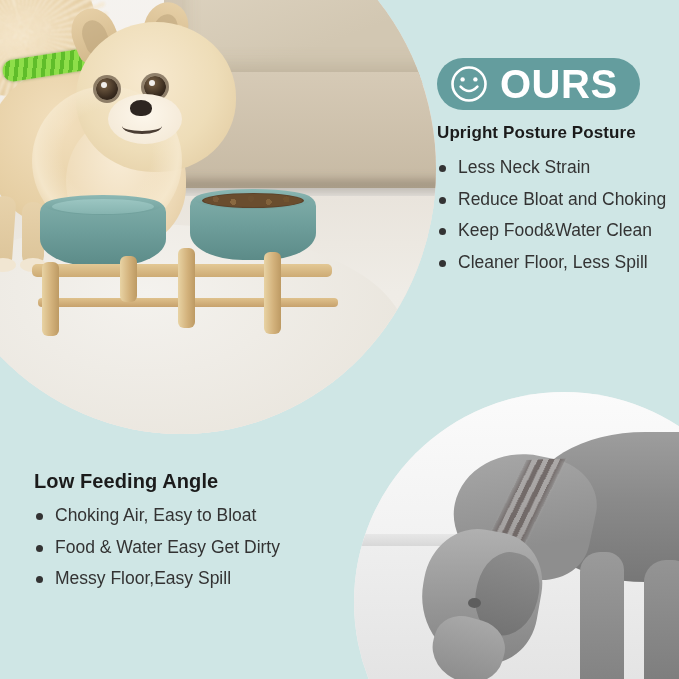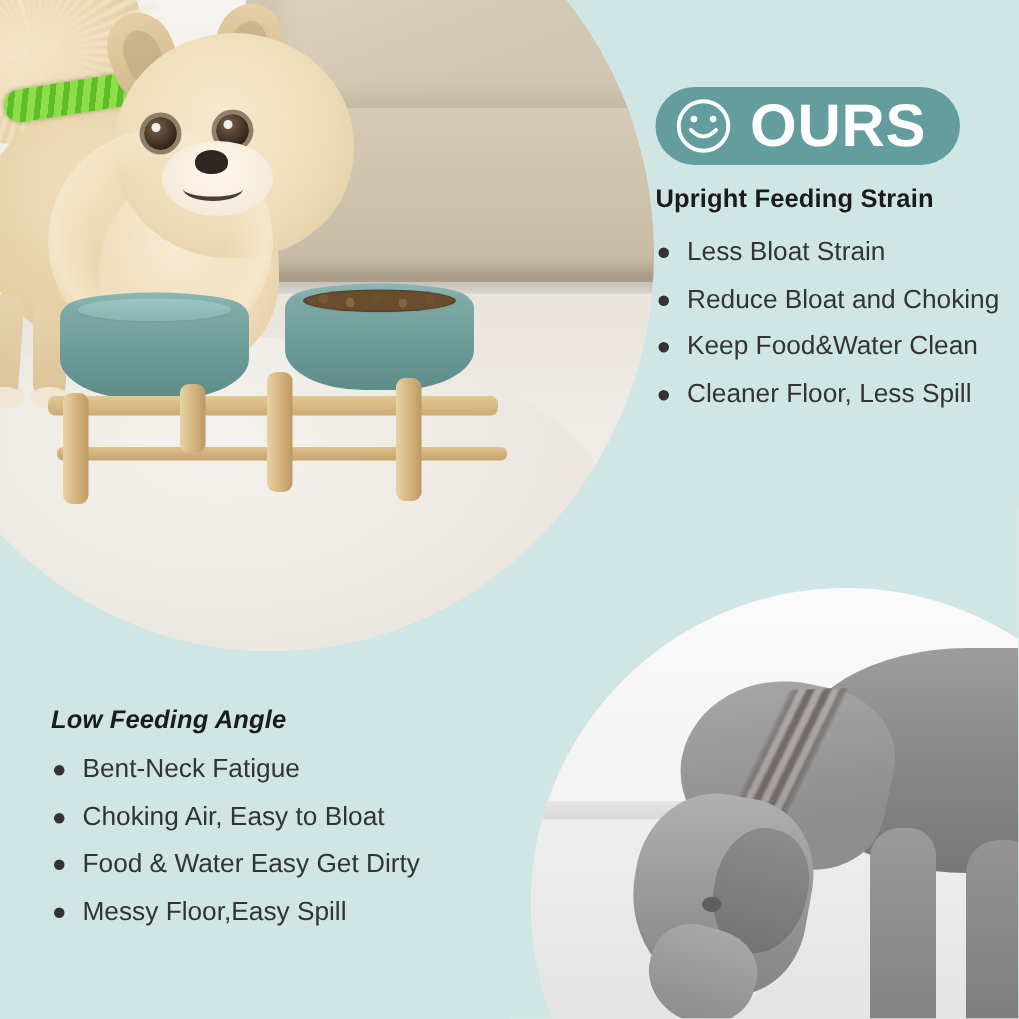--- a/index.html
+++ b/index.html
@@ -315,21 +315,21 @@
   }
   .block.others .pill-label { font-size:38px; }
 
   .subtitle {
     margin-top:13px;
     color:#1b1b1b;
     font-size:17px;
     font-weight:bold;
     letter-spacing:.1px;
   }
-  .block.others .subtitle { margin-top:11px; font-size:17px;font-style:italic; }
+  .block.others .subtitle { margin-top:11px; font-size:20px; }
 
   ul.points { list-style:none; margin-top:16px; }
   ul.points li {
     position:relative;
     padding-left:21px;
     color:#333333;
     font-size:17.5px;
     line-height:1;
     margin-bottom:14px;
     white-space:nowrap;
@@ -429,35 +429,34 @@
         <svg viewBox="0 0 40 40" aria-hidden="true">
           <circle cx="20" cy="20" r="16.5" fill="none" stroke="#ffffff" stroke-width="2.6"></circle>
           <circle cx="13.6" cy="15.4" r="2.2" fill="#ffffff"></circle>
           <circle cx="26.4" cy="15.4" r="2.2" fill="#ffffff"></circle>
           <path d="M11.6 22.6 Q20 31.4 28.4 22.6" fill="none" stroke="#ffffff" stroke-width="2.6" stroke-linecap="round"></path>
         </svg>
       </span>
       <span class="pill-label">OURS</span>
     </div>
 
-    <div class="subtitle">Upright Feeding Strain</div>
+    <div class="subtitle">Upright Posture Posture</div>
 
     <ul class="points">
-      <li>Less Bloat Strain</li>
+      <li>Less Neck Strain</li>
       <li>Reduce Bloat and Choking</li>
       <li>Keep Food&amp;Water Clean</li>
       <li>Cleaner Floor, Less Spill</li>
     </ul>
   </div>
 
   <div class="block others">
 
     <div class="subtitle">Low Feeding Angle</div>
 
     <ul class="points">
-      <li>Bent-Neck Fatigue</li>
       <li>Choking Air, Easy to Bloat</li>
       <li>Food &amp; Water Easy Get Dirty</li>
       <li>Messy Floor,Easy Spill</li>
     </ul>
   </div>
 
 </div>
 
 </body></html>

